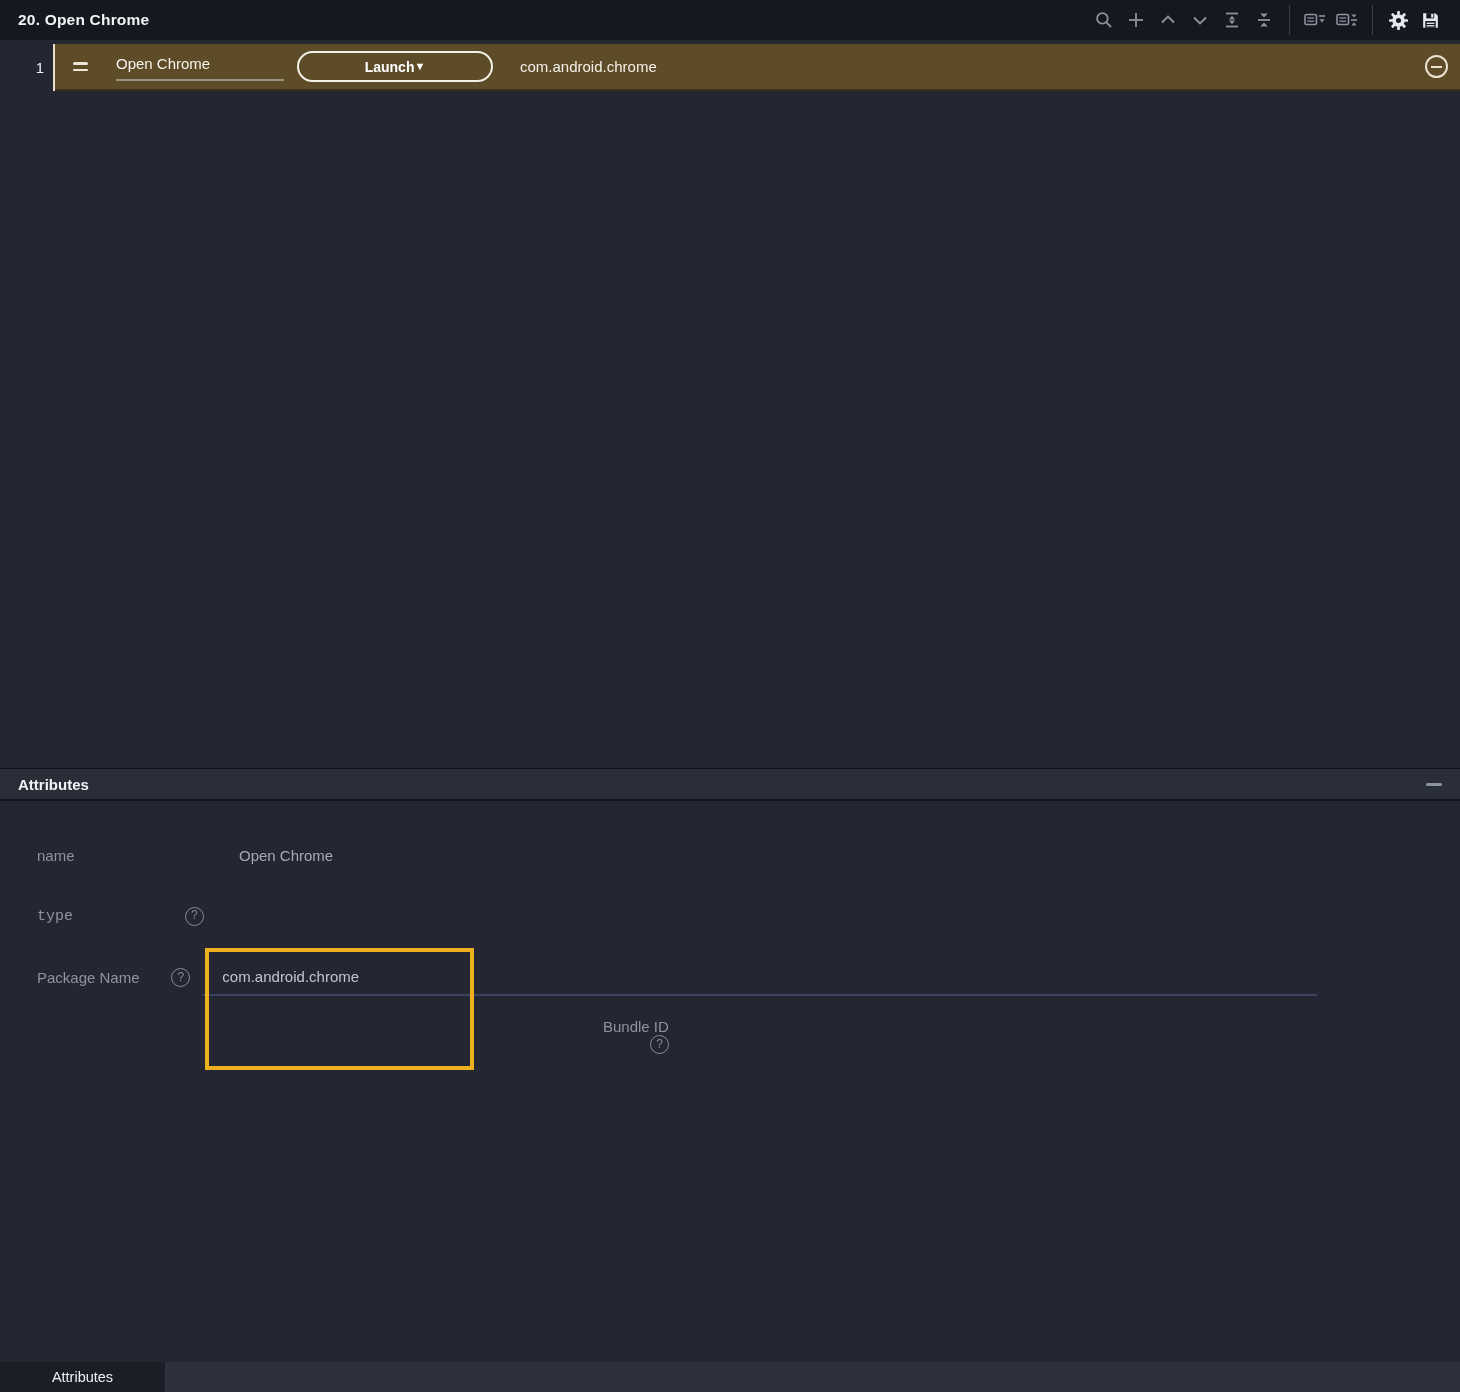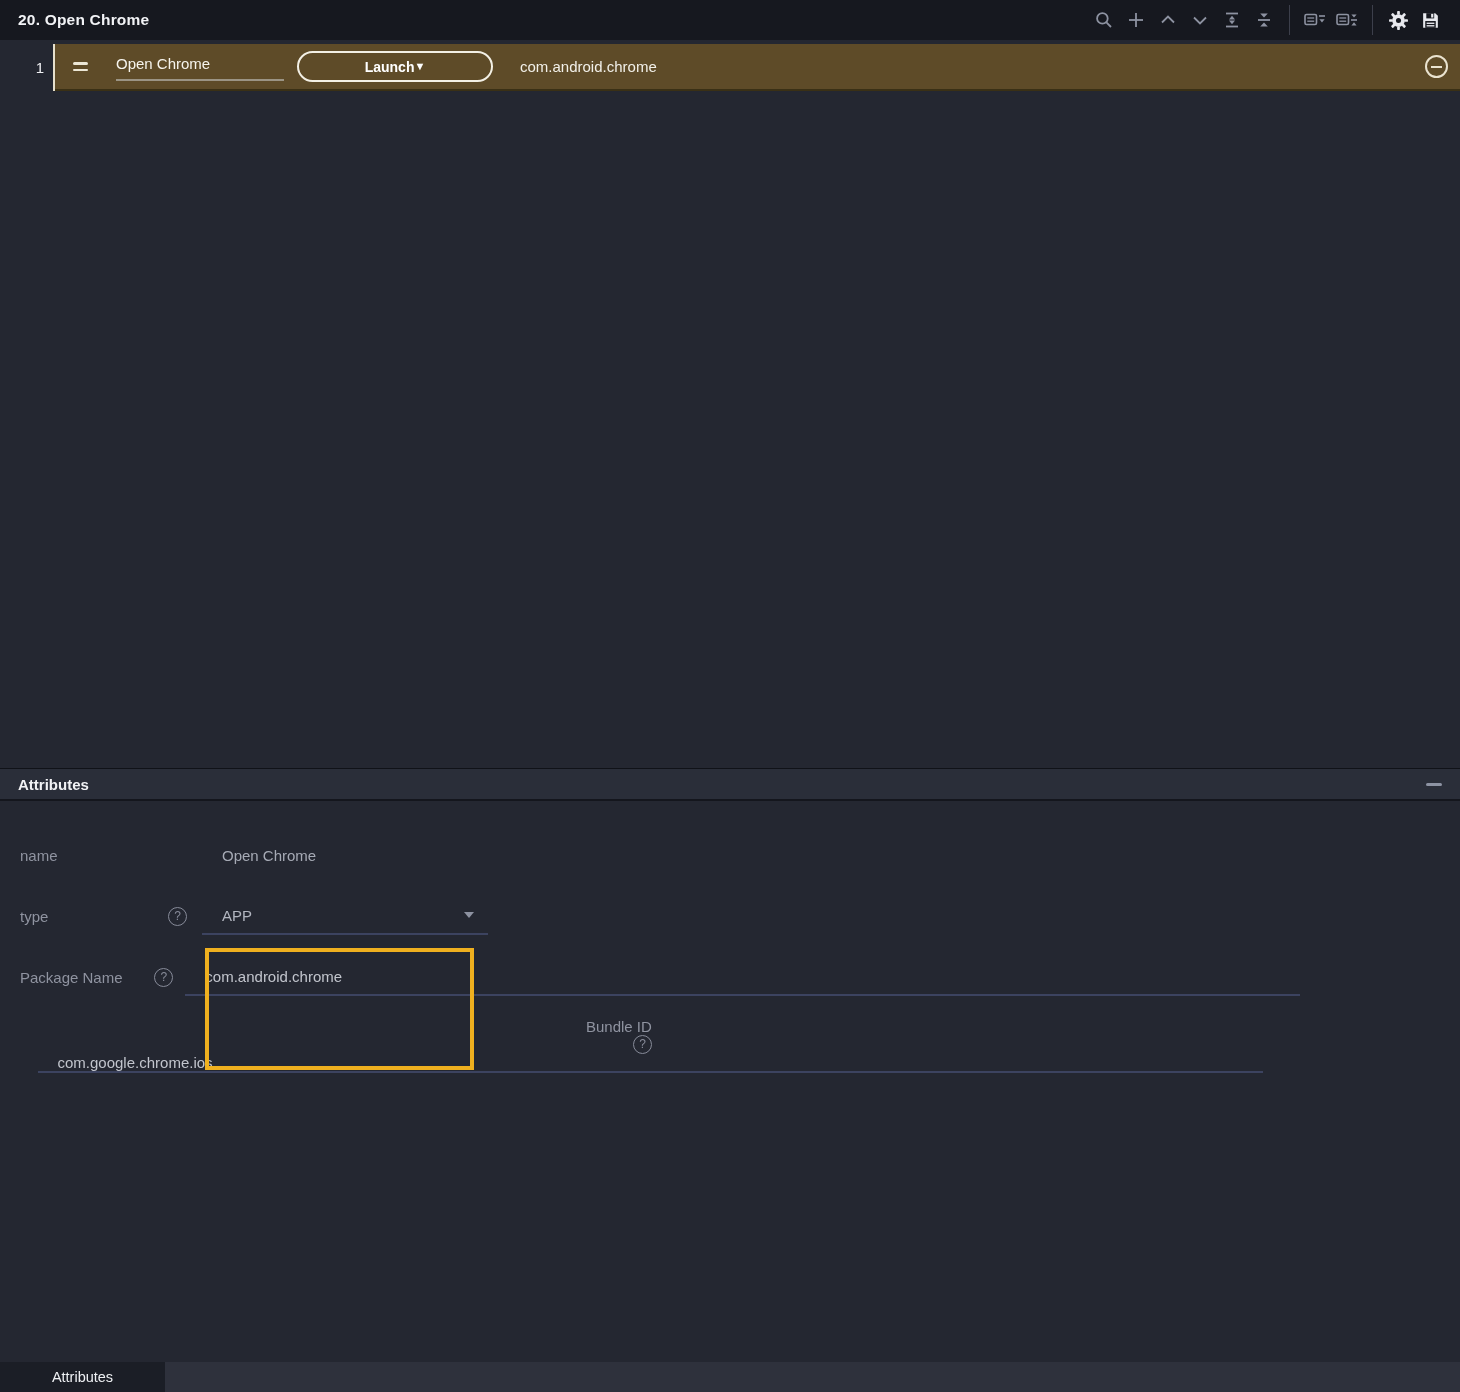--- a/index.html
+++ b/index.html
@@ -74,25 +74,25 @@
     border-top:1px solid #101218;
     border-bottom:2px solid #14161d;
     display:flex; align-items:center; justify-content:space-between;
     padding:0 18px;
   }
   .attr-header .attr-title { font-size:15px; font-weight:700; color:#f1f2f5; }
   .minimize-dash { width:16px; height:3px; background:#8d93a3; border-radius:2px; cursor:pointer; }
 
   
   .attr-row {
-    position:absolute; left:0; width:1300px; height:40px;
+    position:absolute; left:17px; width:1300px; height:40px;
     display:flex; align-items:center;
   }
   .row-name    { top:835px; }
-  .row-type    { top:896px; }
+  .row-type    { top:896px;font-family:Liberation Mono, monospace; }
   .row-package { top:957px; }
   .row-bundle  { top:1018px;flex-direction:column; }
 
   .attr-label { margin-left:20px; width:148px; font-size:15px; color:#8f93a0; }
   .help-slot { width:34px; display:flex; align-items:center; }
   .help-icon {
     width:19px; height:19px; border:1.5px solid #878b99; border-radius:50%;
     color:#878b99; font-size:12px; line-height:16px; text-align:center; cursor:pointer;
   }
   .attr-field {
@@ -269,43 +269,36 @@
   <div class="attr-field field-plain">
     <span class="attr-value-name">Open Chrome</span>
   </div>
 </div>
 
 <div class="attr-row row-type">
   <div class="attr-label">type</div>
   <div class="help-slot">
     <div class="help-icon">?</div>
   </div>
-  <div class="attr-field field-select underlined">
-    <span class="attr-value-select">APP</span>
-    <span class="select-caret"></span>
-  </div>
 </div>
 
 <div class="attr-row row-package">
   <div class="attr-label">Package Name</div>
   <div class="help-slot">
     <div class="help-icon">?</div>
   </div>
   <div class="attr-field field-wide underlined">
     <span class="attr-value-input">com.android.chrome</span>
   </div>
 </div>
 
 <div class="attr-row row-bundle">
   <div class="attr-label">Bundle ID</div>
   <div class="help-slot">
     <div class="help-icon">?</div>
   </div>
-  <div class="attr-field field-wide underlined">
-    <span class="attr-value-input">com.google.chrome.ios</span>
-  </div>
 </div>
 
 <div class="highlight-box"></div>
 
 <div class="bottom-bar">
   <div class="bottom-tab">Attributes</div>
 </div>
 
 </body></html>

